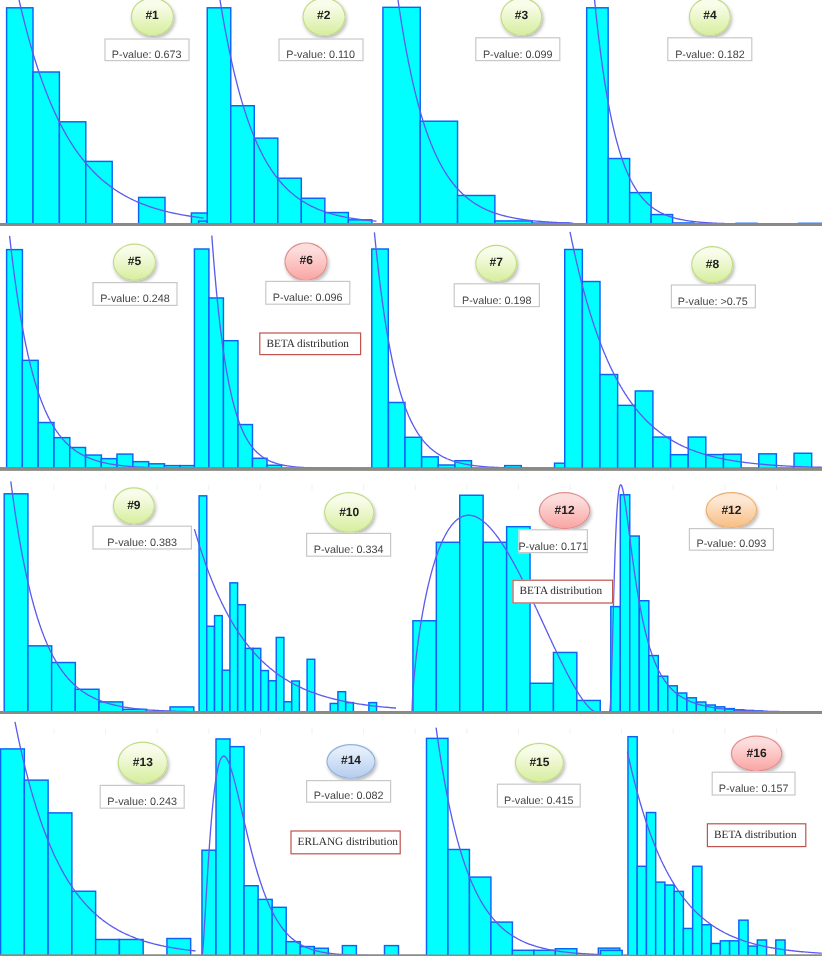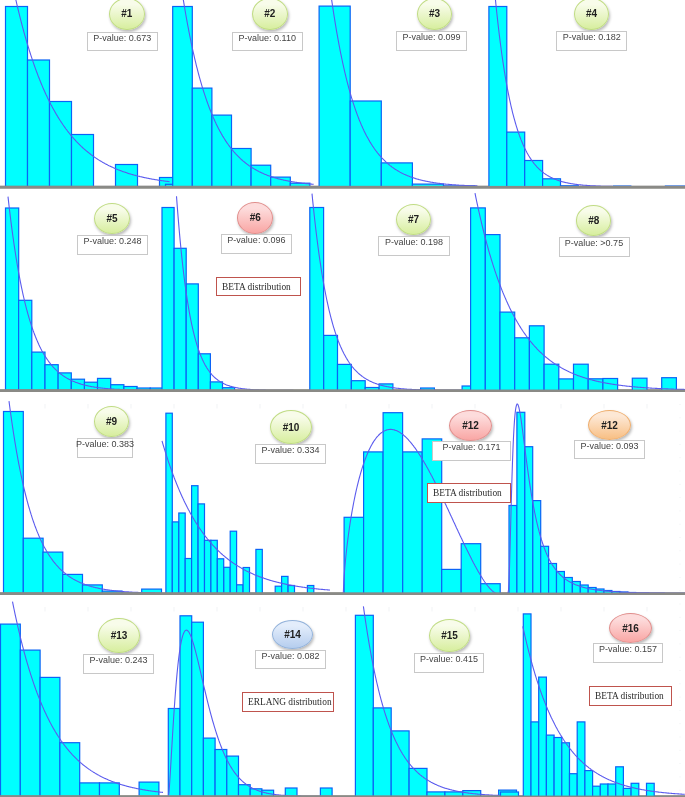--- a/index.html
+++ b/index.html
@@ -2,21 +2,21 @@
 <html><head>
 <meta charset="utf-8">
 <style>
   html,body{margin:0;padding:0;background:#fff;}
   body{width:685px;height:797px;font-family:"Liberation Sans",sans-serif;overflow:hidden;}
   #grid{position:relative;width:685px;height:797px;background:#fff;}
   svg{display:block;position:absolute;left:0;top:0;}
   .badge{position:absolute;border-radius:50%;display:flex;align-items:center;justify-content:center;
     font-size:10px;font-weight:bold;color:#202020;box-sizing:border-box;white-space:nowrap;}
   .pbox{position:absolute;background:#fff;border:1px solid #C8C8C8;box-sizing:border-box;
-    display:flex;align-items:flex-start;justify-content:center;font-size:9px;color:#444;
+    display:flex;align-items:flex-end;justify-content:center;font-size:9px;color:#444;
     white-space:nowrap;}
   .dbox{position:absolute;background:#fff;border:1.7px solid #BF534D;box-sizing:border-box;
     display:flex;align-items:center;justify-content:flex-start;padding-left:5px;
     font-family:"Liberation Serif",serif;font-size:9.4px;color:#2B2B2B;white-space:nowrap;margin-top:21px;}
 </style>
 </head>
 <body>
 
 <div id="grid">
     <svg width="685" height="797" viewBox="0 0 685 797" style="position: absolute; left: 0px; top: 0px;">
@@ -351,33 +351,33 @@
     </div>
     <div class="badge" style="left: 576.1px; top: 205.4px; width: 35.3px; height: 30.5px; background: linear-gradient(rgb(248, 252, 234) 0%, rgb(248, 252, 234) 18%, rgb(215, 238, 158) 100%); border: 1px solid rgb(192, 220, 132); box-shadow: rgba(0, 0, 0, 0.28) 1px 2px 3px;">
       <span>#8</span>
     </div>
     <div class="pbox" style="left: 558.5px; top: 237px; width: 71px; height: 20px;">
       <span>P-value: &gt;0.75</span>
     </div>
     <div class="badge" style="left: 94px; top: 406px; width: 35px; height: 31px; background: linear-gradient(rgb(248, 252, 234) 0%, rgb(248, 252, 234) 18%, rgb(215, 238, 158) 100%); border: 1px solid rgb(192, 220, 132); box-shadow: rgba(0, 0, 0, 0.28) 1px 2px 3px;">
       <span>#9</span>
     </div>
-    <div class="pbox" style="left: 77px; top: 438px; width: 56px; height: 20px;">
+    <div class="pbox" style="left: 77px; top: 438px; width: 83px; height: 20px;">
       <span>P-value: 0.383</span>
     </div>
     <div class="badge" style="left: 270px; top: 410px; width: 42px; height: 34px; background: linear-gradient(rgb(248, 252, 234) 0%, rgb(248, 252, 234) 18%, rgb(215, 238, 158) 100%); border: 1px solid rgb(192, 220, 132); box-shadow: rgba(0, 0, 0, 0.28) 1px 2px 3px;">
       <span>#10</span>
     </div>
     <div class="pbox" style="left: 255px; top: 444px; width: 71px; height: 20px;">
       <span>P-value: 0.334</span>
     </div>
     <div class="badge" style="left: 449px; top: 410px; width: 43px; height: 31px; background: linear-gradient(rgb(253, 220, 220) 0%, rgb(253, 220, 220) 18%, rgb(249, 166, 164) 100%); border: 1px solid rgb(224, 142, 140); box-shadow: rgba(0, 0, 0, 0.28) 1px 2px 3px;">
       <span>#12</span>
     </div>
-    <div class="pbox" style="left: 432px; top: 441px; width: 79px; height: 20px;">
+    <div class="pbox" style="left: 432px; top: 441px; width: 58px; height: 20px;">
       <span>P-value: 0.171</span>
     </div>
     <div class="dbox" style="left: 427px; top: 462px; width: 84px; height: 20px;">
       <span>BETA distribution</span>
     </div>
     <div class="badge" style="left: 588px; top: 410px; width: 43px; height: 30px; background: linear-gradient(rgb(253, 232, 213) 0%, rgb(253, 232, 213) 18%, rgb(248, 191, 132) 100%); border: 1px solid rgb(238, 174, 110); box-shadow: rgba(0, 0, 0, 0.28) 1px 2px 3px;">
       <span>#12</span>
     </div>
     <div class="pbox" style="left: 574px; top: 440px; width: 71px; height: 19px;">
       <span>P-value: 0.093</span>

